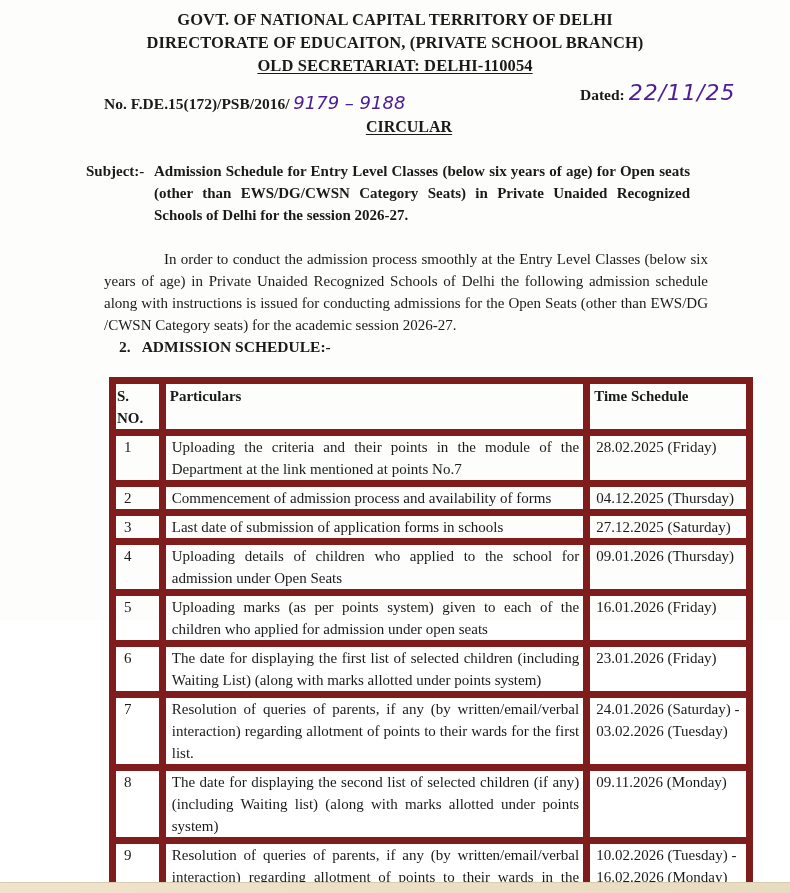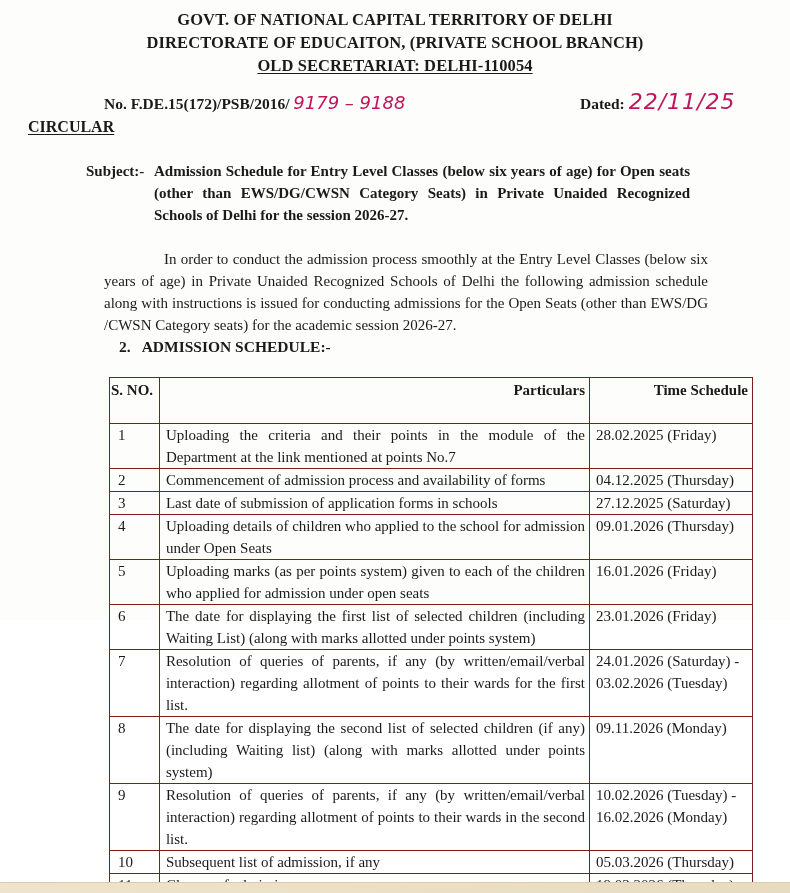--- a/index.html
+++ b/index.html
@@ -49,35 +49,36 @@
       top: 92px;
       left: 104px;
       font-weight: bold;
       font-size: 15.5px;
     }
     .handwrite {
       font-family: "DejaVu Sans", sans-serif;
       font-weight: normal;
       font-style: italic;
       font-size: 18px;
-      color: #be185d;
+      color: #4c1d95;
     }
     .dated {
       position: absolute;
-      top: 89px;
+      top: 80px;
       left: 580px;
       font-weight: bold;
       font-size: 15.5px;
     }
     .dated .handwrite { font-size: 22px; letter-spacing: 1px; }
     .circular {
       position: absolute;
       top: 118px;
       left: 0;
       width: 790px;
+      text-align: center;
       padding-left: 28px;
       box-sizing: border-box;
       font-weight: bold;
       font-size: 16px;
       text-decoration: underline;
       text-underline-offset: 2px;
     }
 
     .subject {
       position: absolute;
@@ -123,28 +124,28 @@
     table.schedule {
       position: absolute;
       top: 377px;
       left: 109px;
       width: 644px;
       border-collapse: collapse;
       font-size: 15px;
       line-height: 22px;
     }
     table.schedule td, table.schedule th {
-      border: 1px solid #7f1d1d;
+      border: 7px solid #7f1d1d;
       vertical-align: top;
       padding: 0 4px;
     }
     table.schedule th {
       font-weight: bold;
       font-size: 15px;
-      text-align: right;
+      text-align: left;
       padding-top: 1px;
     }
     table.schedule th.sno { text-align: left; padding-left: 1px; }
     table.schedule col.c1 { width: 50px; }
     table.schedule col.c2 { width: 431px; }
     table.schedule col.c3 { width: 163px; }
     table.schedule td.sno { text-align: left; padding-left: 8px; }
     table.schedule td.part { text-align: justify; padding-left: 6px; padding-right: 4px; }
     table.schedule td.time { padding-left: 6px; white-space: nowrap; }
     .head-row th { height: 44px; }

